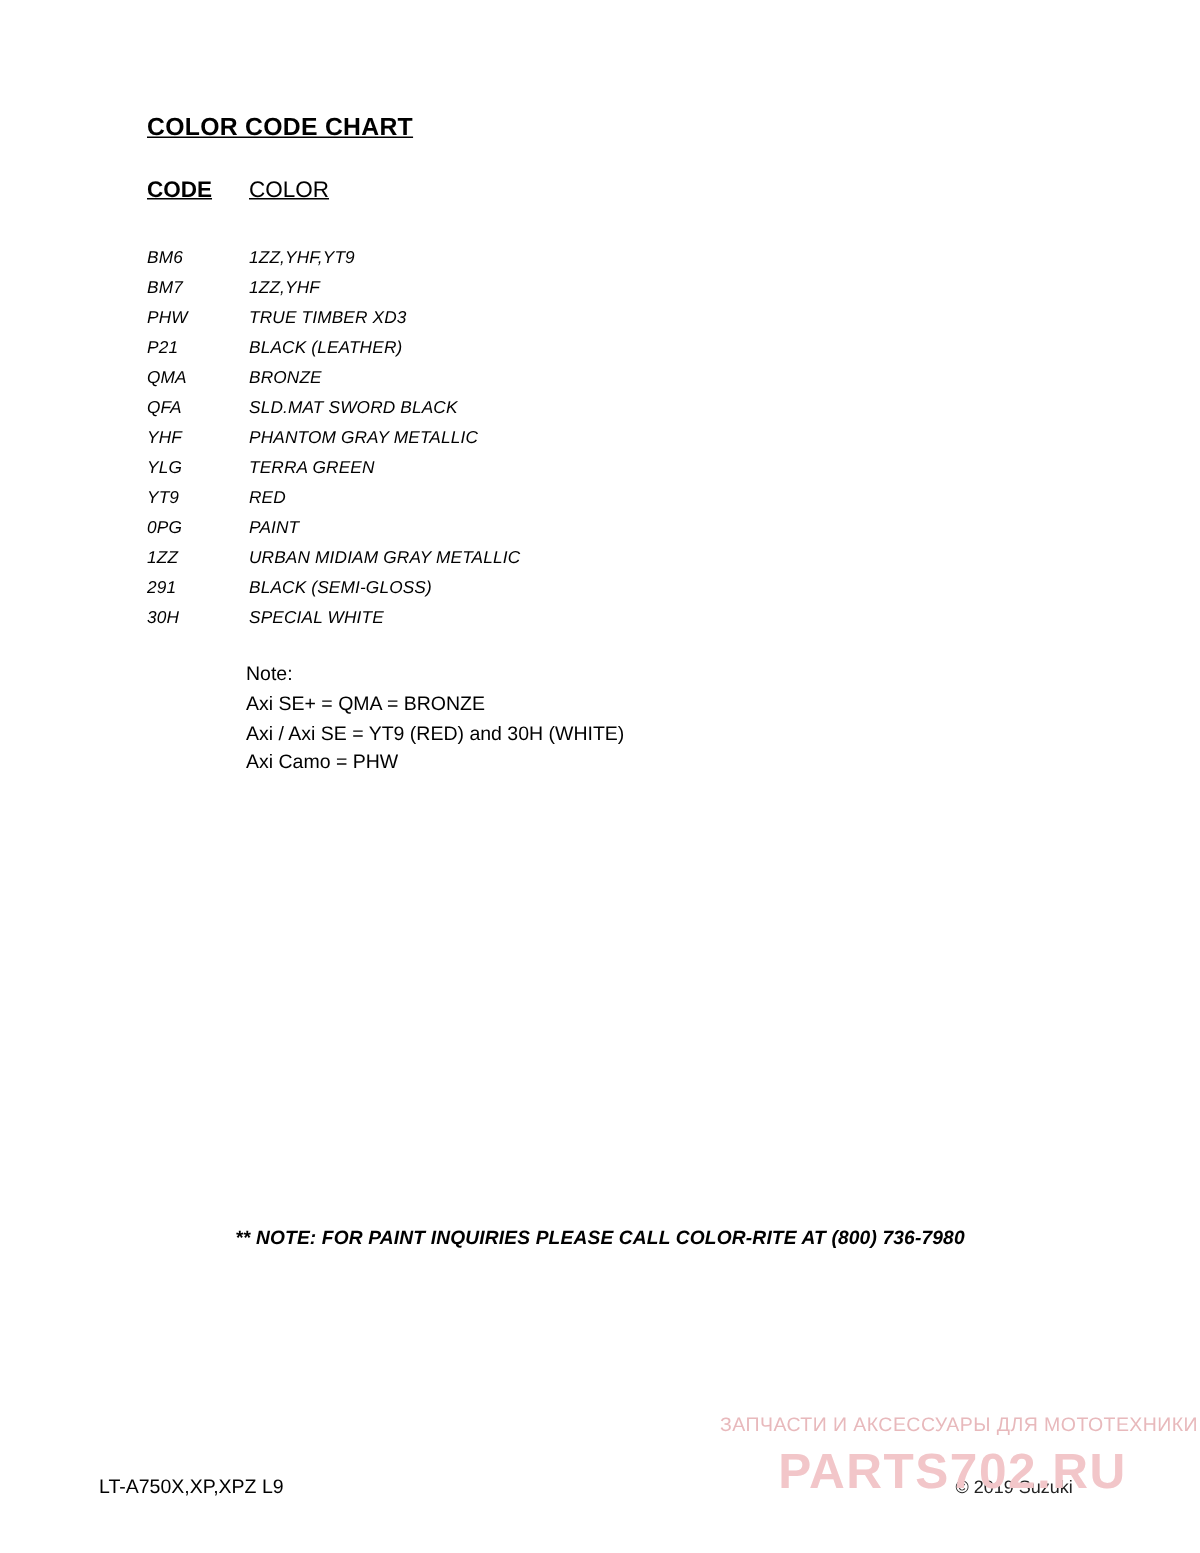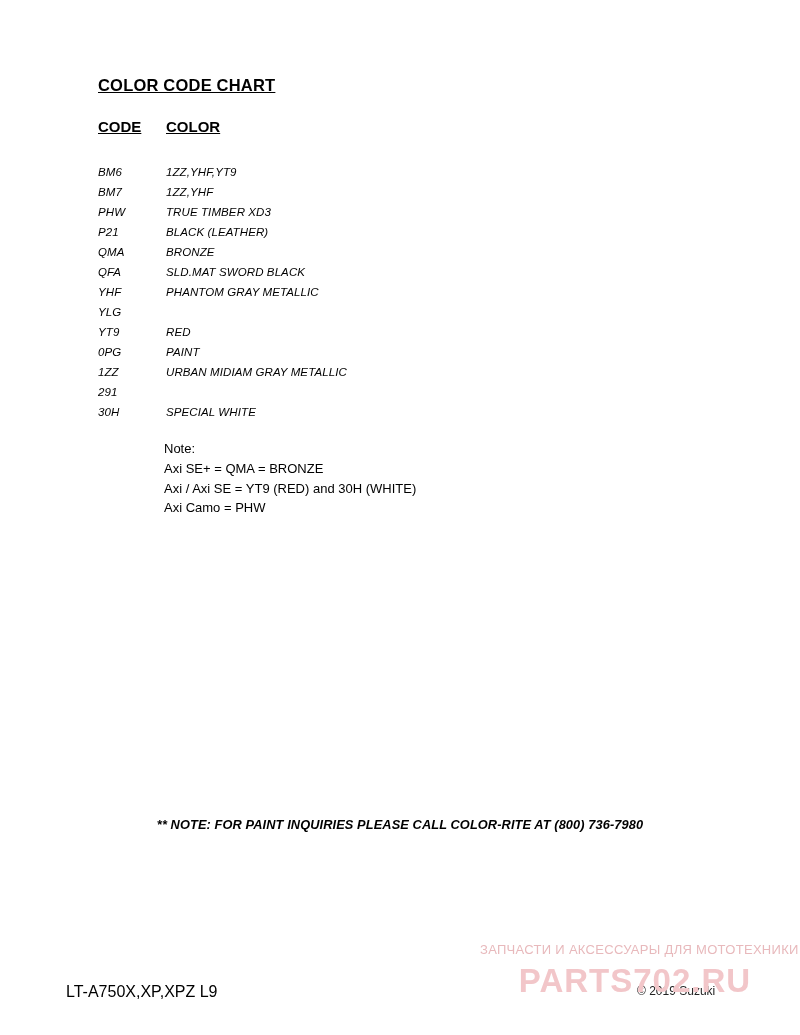--- a/index.html
+++ b/index.html
@@ -48,21 +48,21 @@
     top: 106px;
     font-size: 15px;
     font-weight: bold;
     text-decoration: underline;
   }
   .hdr-color {
     position: absolute;
     left: 166px;
     top: 106px;
     font-size: 15px;
-    font-weight: bold;
+    font-weight: normal;
     text-decoration: underline;
   }
 
   .table {
     position: absolute;
     left: 98px;
     top: 150px;
     width: 600px;
     font-style: italic;
   }
@@ -101,21 +101,21 @@
     font-size: 12.8px;
     font-weight: bold;
     font-style: italic;
     letter-spacing: 0.1px;
   }
 
   .doc-ref {
     position: absolute;
     left: 66px;
     top: 971px;
-    font-size: 16px;
+    font-size: 13px;
   }
 
   .copyright {
     position: absolute;
     left: 637px;
     top: 972px;
     font-size: 12px;
     color: #222222;
   }
 
@@ -186,35 +186,37 @@
     <div class="row">
       <div class="cell-code">QFA</div>
       <div class="cell-color">SLD.MAT SWORD BLACK</div>
     </div>
     <div class="row">
       <div class="cell-code">YHF</div>
       <div class="cell-color">PHANTOM GRAY METALLIC</div>
     </div>
     <div class="row">
       <div class="cell-code">YLG</div>
+      <div class="cell-color">TERRA GREEN</div>
     </div>
     <div class="row">
       <div class="cell-code">YT9</div>
       <div class="cell-color">RED</div>
     </div>
     <div class="row">
       <div class="cell-code">0PG</div>
       <div class="cell-color">PAINT</div>
     </div>
     <div class="row">
       <div class="cell-code">1ZZ</div>
       <div class="cell-color">URBAN MIDIAM GRAY METALLIC</div>
     </div>
     <div class="row">
       <div class="cell-code">291</div>
+      <div class="cell-color">BLACK (SEMI-GLOSS)</div>
     </div>
     <div class="row">
       <div class="cell-code">30H</div>
       <div class="cell-color">SPECIAL WHITE</div>
     </div>
   </div>
 
   <div class="note">
     <div>Note:</div>
     <div>Axi SE+ = QMA = BRONZE</div>

